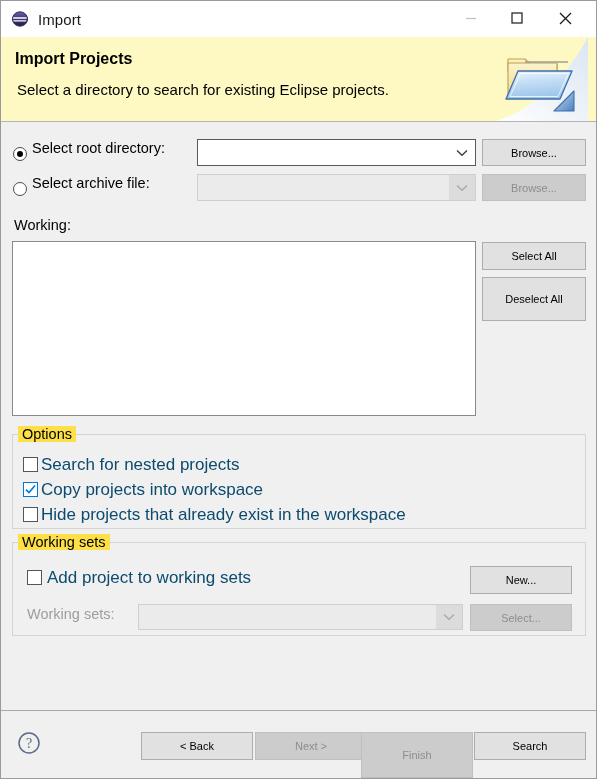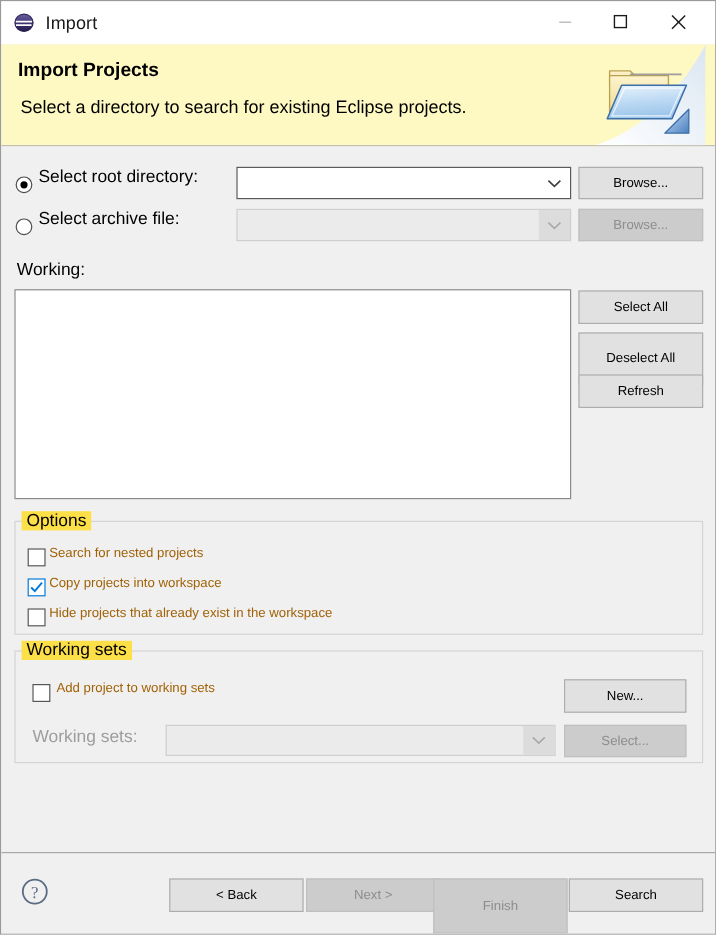--- a/index.html
+++ b/index.html
@@ -206,22 +206,22 @@
     border: 1px solid #565656;
     background: #ffffff;
   }
   .checkbox.checked {
     border: 1px solid #0078d7;
   }
   .checkbox.checked svg { display: block; }
 
   .cb-label {
     position: absolute;
-    font-size: 11px;
-    color: #a16207;
+    font-size: 17px;
+    color: #0c4a6e;
     white-space: nowrap;
   }
 
   
   #buttonbar {
     position: absolute;
     left: 0; top: 709px;
     width: 595px;
     height: 68px;
     background: #f0f0f0;
@@ -342,21 +342,20 @@
     </div>
 
     <div class="btn disabled" style="left:481px; top:52px; width:104px; height:27px;">Browse...</div>
 
     <span class="row-label" style="left:13px; top:95px;">Working:</span>
 
     <div id="project-list"></div>
 
     <div class="btn" style="left:481px; top:120px; width:104px; height:28px;">Select All</div>
     <div class="btn" style="left:481px; top:155px; width:104px; height:44px;">Deselect All</div>
-    <div class="btn" style="left:481px; top:190px; width:104px; height:28px;">Refresh</div>
 
     <div class="groupbox" style="left:11px; top:312px; width:574px; height:95px;"></div>
     <span class="group-label" style="left:17px; top:304px;">Options</span>
 
     <span class="checkbox" style="left:22px; top:335px;"></span>
     <span class="cb-label" style="left:40px; top:333px;">Search for nested projects</span>
 
     <span class="checkbox checked" style="left:22px; top:360px;">
       <svg width="13" height="13" viewBox="0 0 13 13">
         <path d="M2 6.6 L5 9.6 L11 2.6" fill="none" stroke="#0078d7" stroke-width="1.6"></path>

